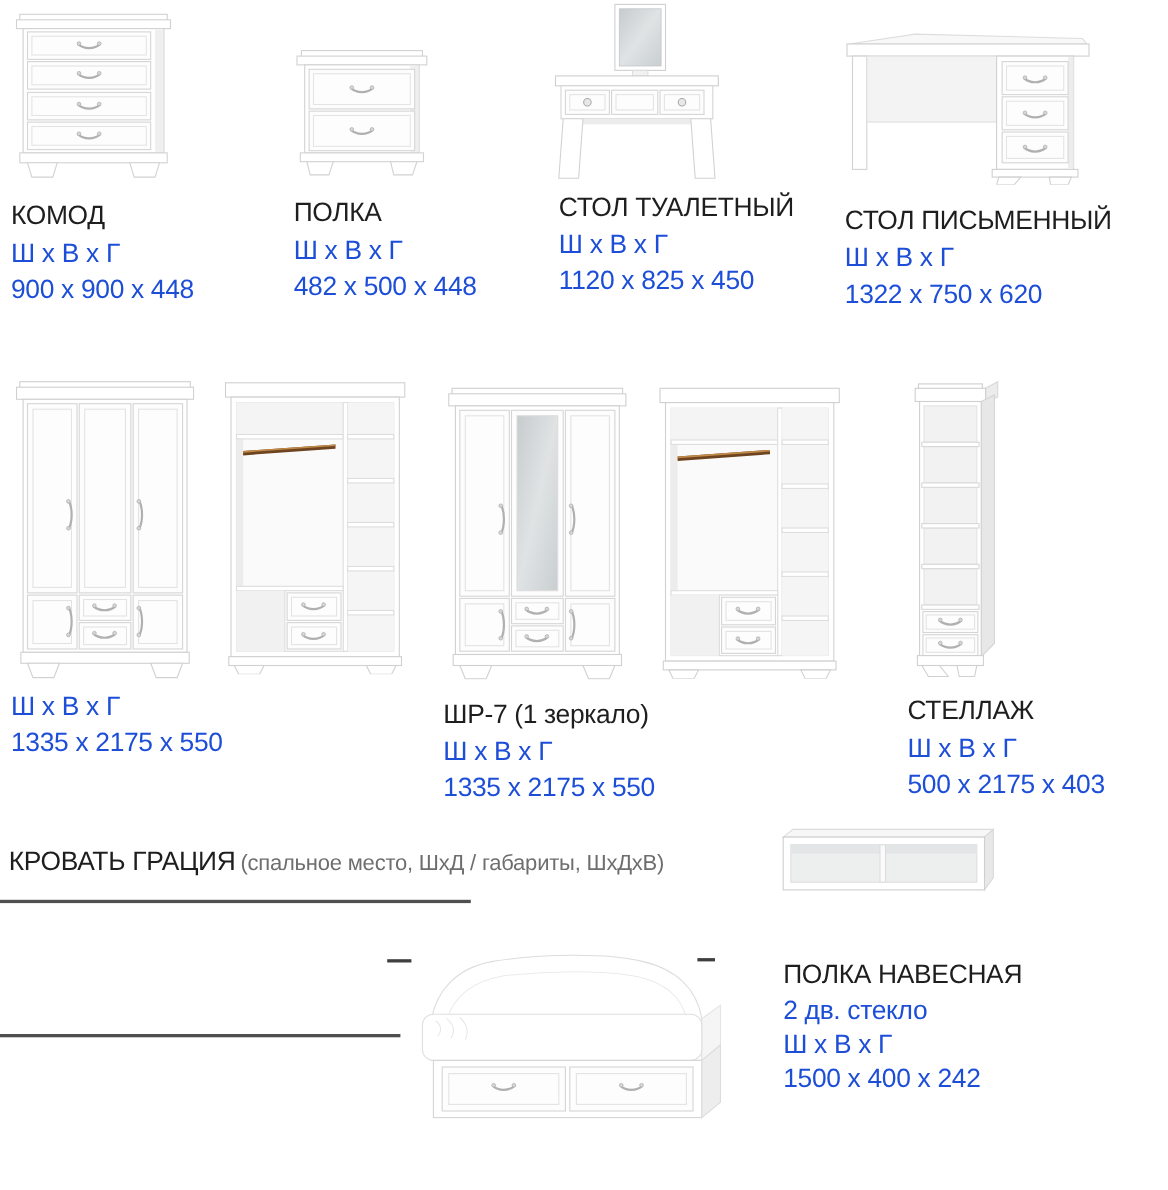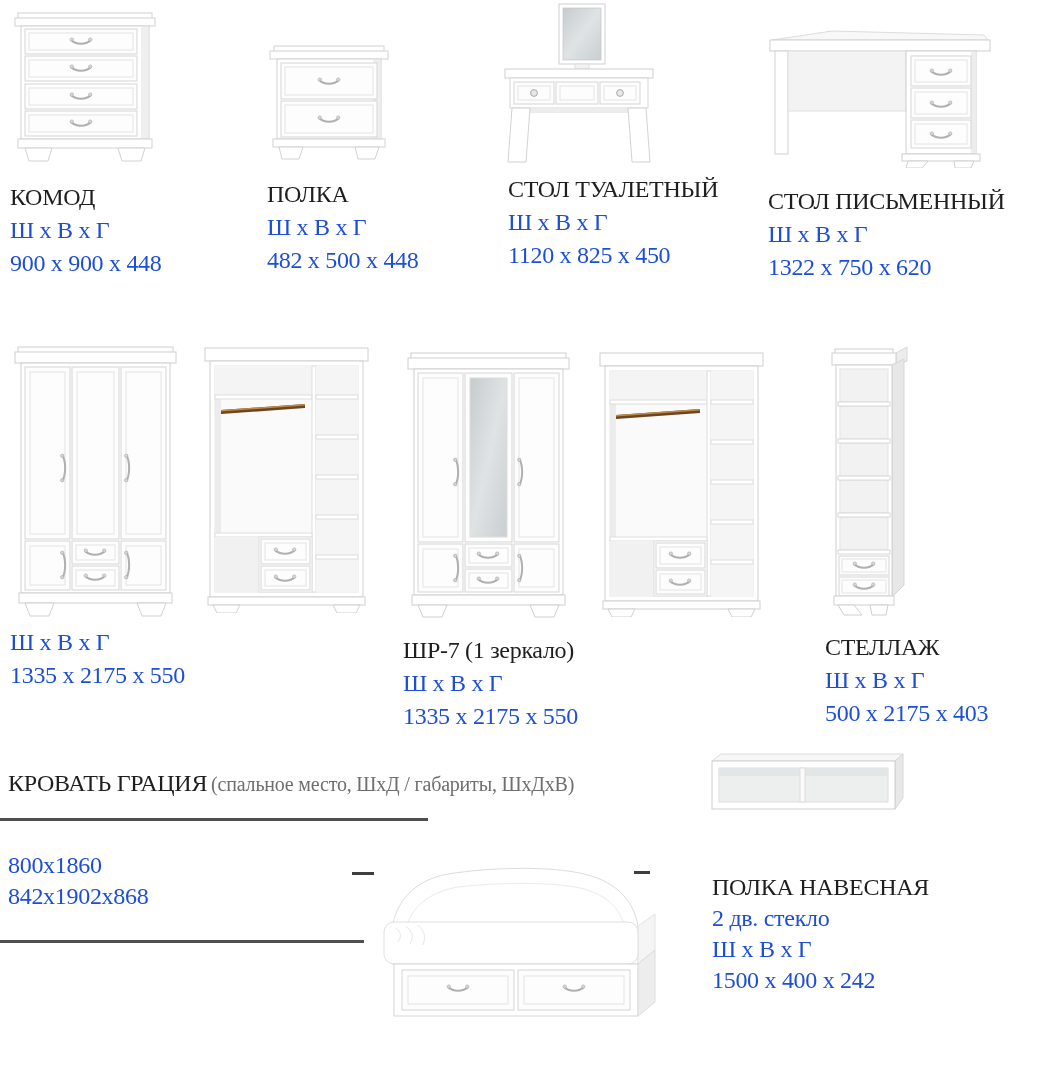--- a/index.html
+++ b/index.html
@@ -1,17 +1,17 @@
 <!DOCTYPE html>
 <html><head>
 <meta charset="utf-8">
 <style>
   html,body { margin:0; padding:0; background:#ffffff; }
   .page { position:relative; width:1012px; height:1082px; background:#ffffff; overflow:hidden;
-          font-family:Liberation Serif, serif; }
+          font-family:Liberation Sans, sans-serif; }
   .img { position:absolute; }
   svg { display:block; }
   .tb { position:absolute; }
   .tb .t { font-size:24px; color:#1e1e1e; line-height:26px; margin:0 0 8px 0; letter-spacing:-0.3px; white-space:nowrap; }
   .tb .d { font-size:24px; color:#1d4ed8; line-height:25px; margin:0 0 8px 0; letter-spacing:-0.3px; white-space:nowrap; }
   .bed-head { position:absolute; left:8px; top:770px; white-space:nowrap; }
   .bed-head .bt { font-size:24px; color:#1e1e1e; letter-spacing:-0.3px; }
   .bed-head .bs { font-size:20px; color:#6e6e6e; letter-spacing:-0.2px; }
   .rule { position:absolute; height:3px; background:#4f4f4f; }
   .dash { position:absolute; height:3px; background:#3f3f3f; }
@@ -393,24 +393,20 @@
     <div class="d">500 х 2175 х 403</div>
   </div>
 
   <div class="bed-head">
     <span class="bt">КРОВАТЬ ГРАЦИЯ</span>
     <span class="bs"> <span>(спальное место, ШхД / габариты, ШхДхВ)</span></span>
   </div>
 
   <div class="rule" style="left:0;top:818px;width:428px"></div>
 
-  <div class="tb" style="left:8px;top:853px">
-    <div class="d" style="margin-bottom:6px">800х1860</div>
-    <div class="d">842х1902х868</div>
-  </div>
 
   <div class="rule" style="left:0;top:940px;width:364px"></div>
   <div class="dash" style="left:352px;top:872px;width:22px"></div>
   <div class="dash" style="left:634px;top:871px;width:16px"></div>
 
   <div class="tb" style="left:712px;top:874px">
     <div class="t" style="margin-bottom:6px">ПОЛКА НАВЕСНАЯ</div>
     <div class="d" style="margin-bottom:6px">2 дв. стекло</div>
     <div class="d" style="margin-bottom:6px">Ш х В х Г</div>
     <div class="d">1500 х 400 х 242</div>

